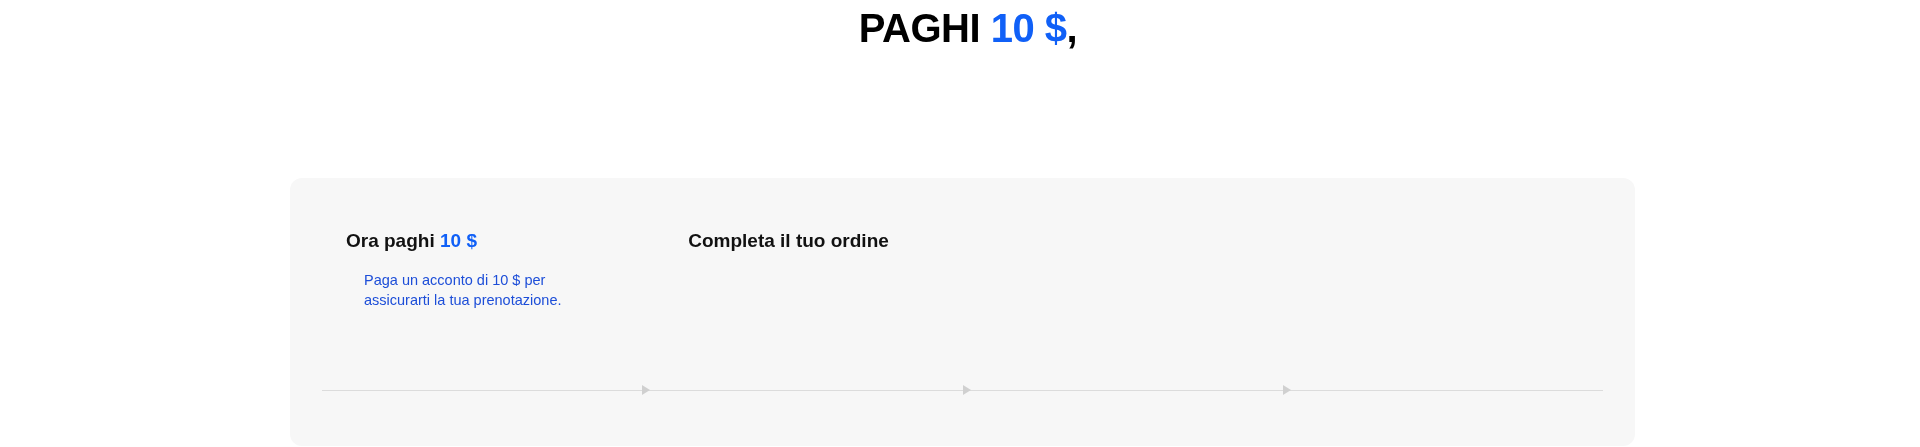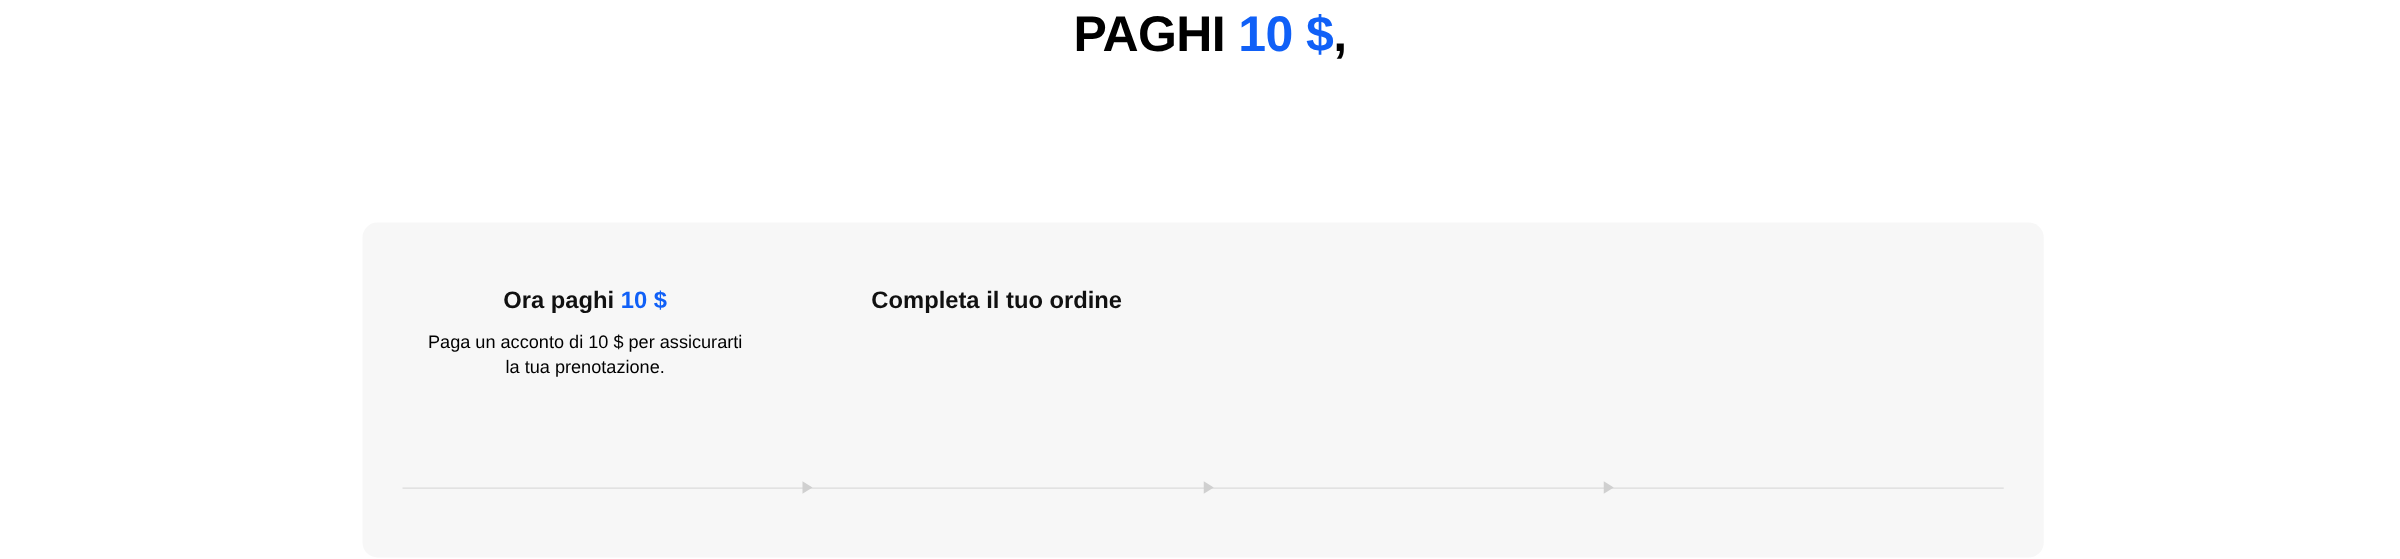--- a/index.html
+++ b/index.html
@@ -44,28 +44,27 @@
     position: absolute;
     left: 290px;
     top: 178px;
     width: 1345px;
     height: 268px;
     background: #f7f7f7;
     border-radius: 12px;
   }
   .steps {
     position: absolute;
-    left: 0;
+    left: 12px;
     top: 0;
     width: 100%;
     height: 100%;
     display: flex;
     padding: 52px 40px 0 40px;
     box-sizing: border-box;
-    text-align: center;
   }
   .step {
     width: 25%;
     box-sizing: border-box;
     padding-right: 44px;
   }
   .step:nth-child(1) { padding-left: 4px; }
   .step:nth-child(2) { padding-left: 30px; }
   .step:nth-child(3) { padding-left: 30px; }
   .step:nth-child(4) { padding-left: 28px; }
@@ -73,22 +72,22 @@
     font-size: 19px;
     font-weight: bold;
     color: #111111;
     margin: 0 0 12px 0;
     white-space: nowrap;
   }
   .step-title .accent { color: #1060f7; }
   .step-desc {
     font-size: 14.5px;
     line-height: 20px;
-    color: #000000;
-    margin: 7px;
+    color: #1d4ed8;
+    margin: 18px;
     max-width: 280px;
   }
 
   
   .connector {
     position: absolute;
     left: 32px;
     right: 32px;
     top: 207px;
     height: 12px;

